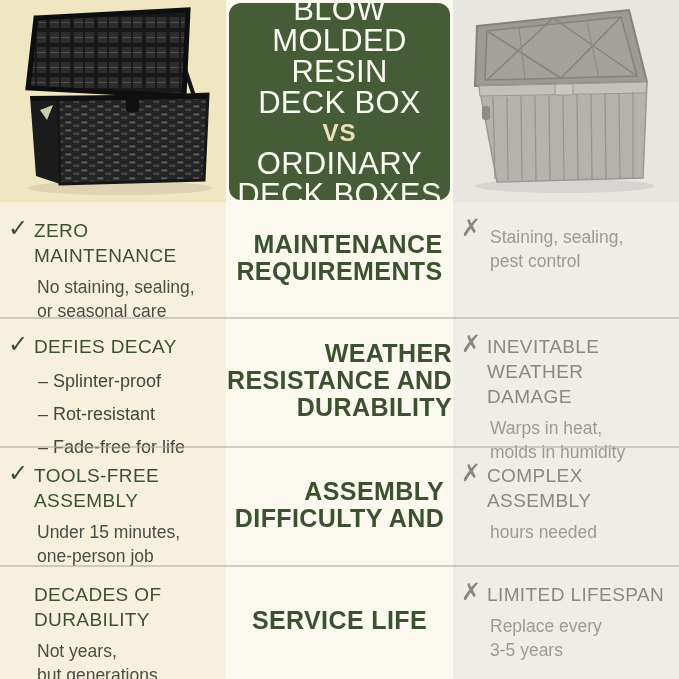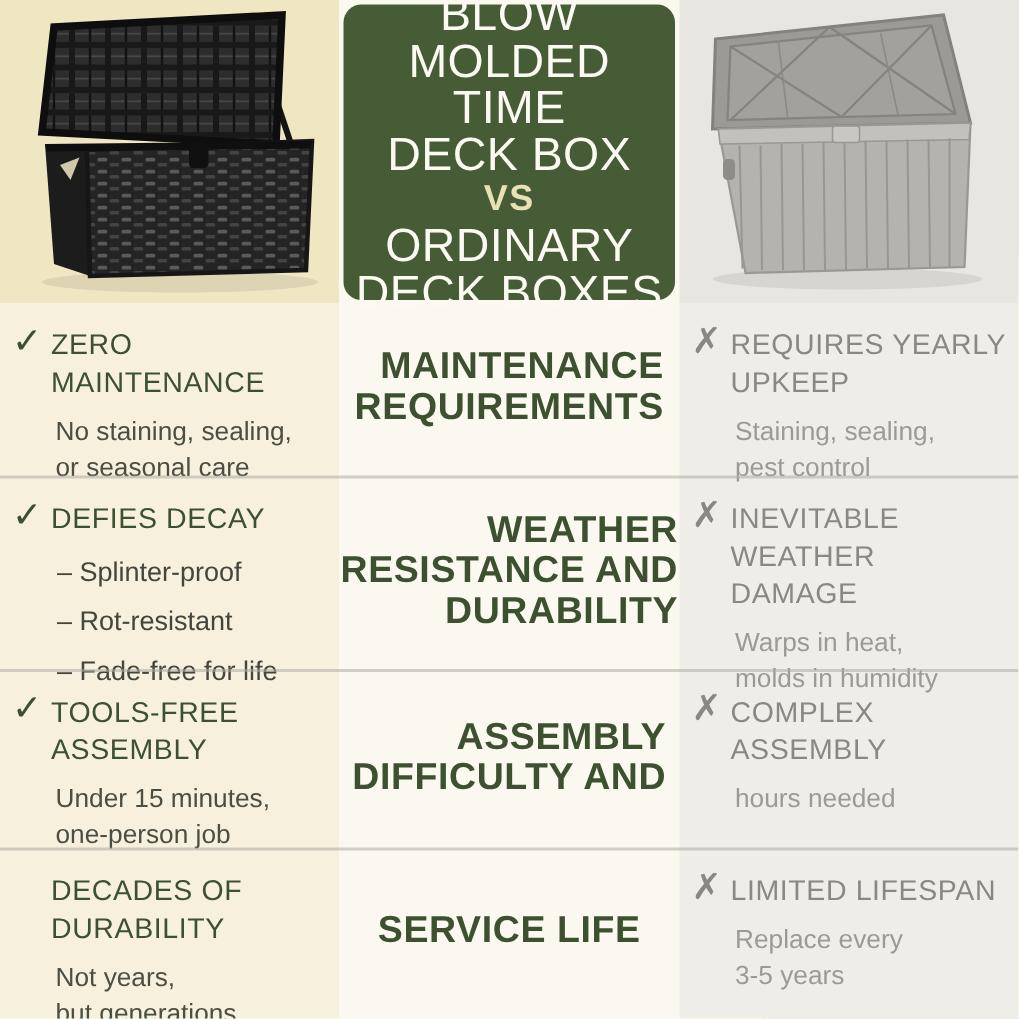--- a/index.html
+++ b/index.html
@@ -103,21 +103,21 @@
 
       <polygon points="30,96 208,94 207,99 31,101" fill="#0f0f0f"></polygon>
 
       <rect x="126" y="95" width="13" height="17" rx="3" fill="#101010"></rect>
     </svg>
   </div>
 
   <div class="top-cell top-center">
     <div class="green-panel">
       <div class="gp-line">BLOW MOLDED</div>
-      <div class="gp-line">TIME</div>
+      <div class="gp-line">RESIN</div>
       <div class="gp-line">DECK BOX</div>
       <div class="gp-vs">VS</div>
       <div class="gp-line">ORDINARY</div>
       <div class="gp-line">DECK BOXES</div>
     </div>
   </div>
 
   <div class="top-cell top-right">
     <svg width="226" height="202" viewBox="0 0 226 202">
       <ellipse cx="112" cy="186" rx="90" ry="7" fill="#000000" opacity="0.07"></ellipse>
@@ -157,24 +157,20 @@
     <div class="cell-c">
       <div class="category">
         <div>MAINTENANCE</div>
         <div>REQUIREMENTS</div>
       </div>
     </div>
     <div class="cell-r">
       <div class="feature">
         <span class="mark cross">✗</span>
         <div class="ftext">
-          <div class="ftitle gray">
-            <div>REQUIRES YEARLY</div>
-            <div>UPKEEP</div>
-          </div>
           <div class="fsub gray">
             <div>Staining, sealing,</div>
             <div>pest control</div>
           </div>
         </div>
       </div>
     </div>
   </div>
 
   <div class="row row2">

